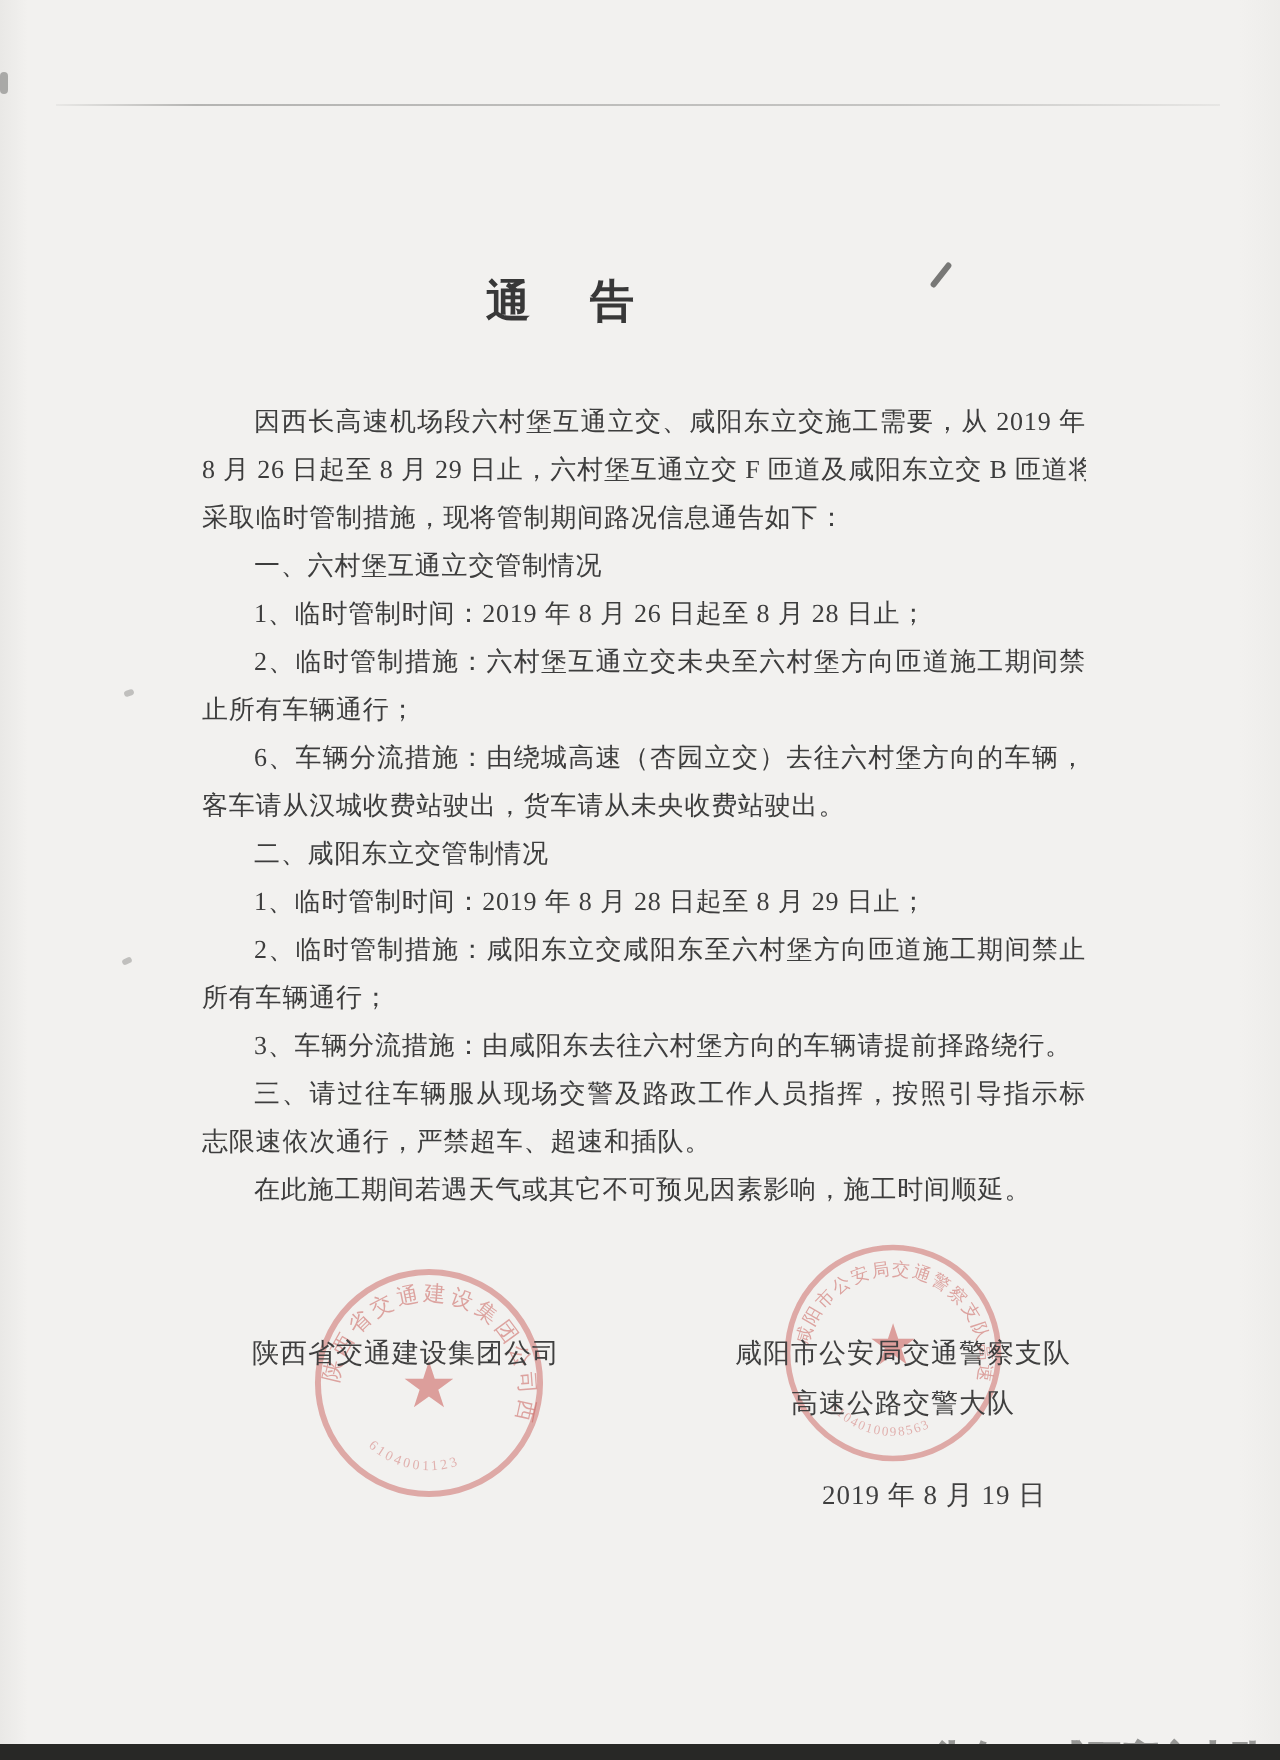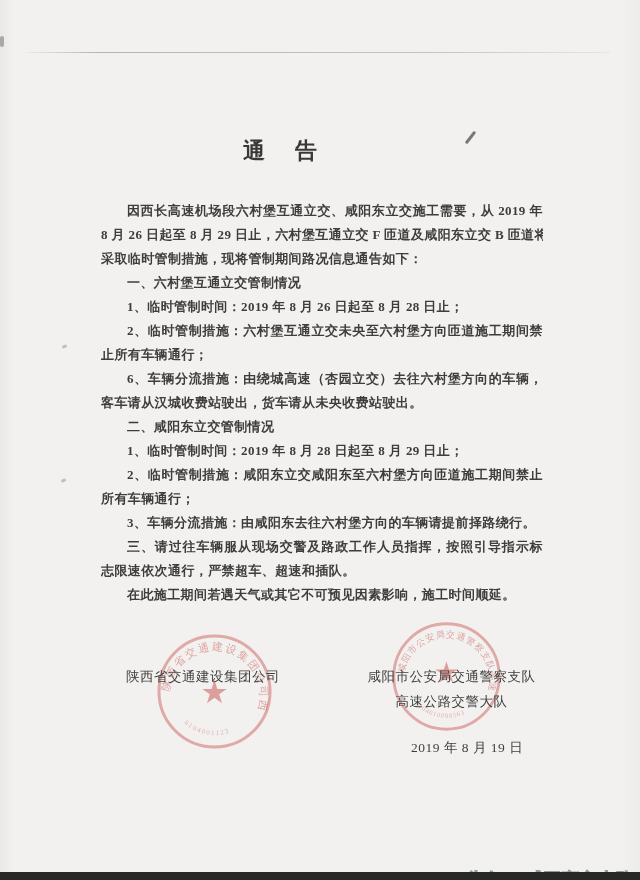--- a/index.html
+++ b/index.html
@@ -20,21 +20,21 @@
   #title{
     position:absolute;left:0;top:136px;width:564px;
     text-align:center;font-size:22px;font-weight:600;
     letter-spacing:4px;color:#383838;
   }
   #body{
     position:absolute;left:101px;top:199px;width:442px;
   }
   .ln{
     height:24px;line-height:24px;font-size:13px;letter-spacing:0.4px;
-    white-space:nowrap;overflow:hidden;color:#3d3d3d;font-weight:bold;
+    white-space:nowrap;overflow:hidden;color:#3d3d3d;
   }
   .ind{text-indent:2em;}
   .jf{text-align:justify;text-align-last:justify;}
   .sig{
     position:absolute;text-align:center;font-size:13.5px;
     line-height:25px;color:#3f3f3f;letter-spacing:0.5px;z-index:3;
   }
   #sig-left{left:124px;top:664px;width:158px;}
   #sig-right{left:364px;top:664px;width:175px;}
   #date{

